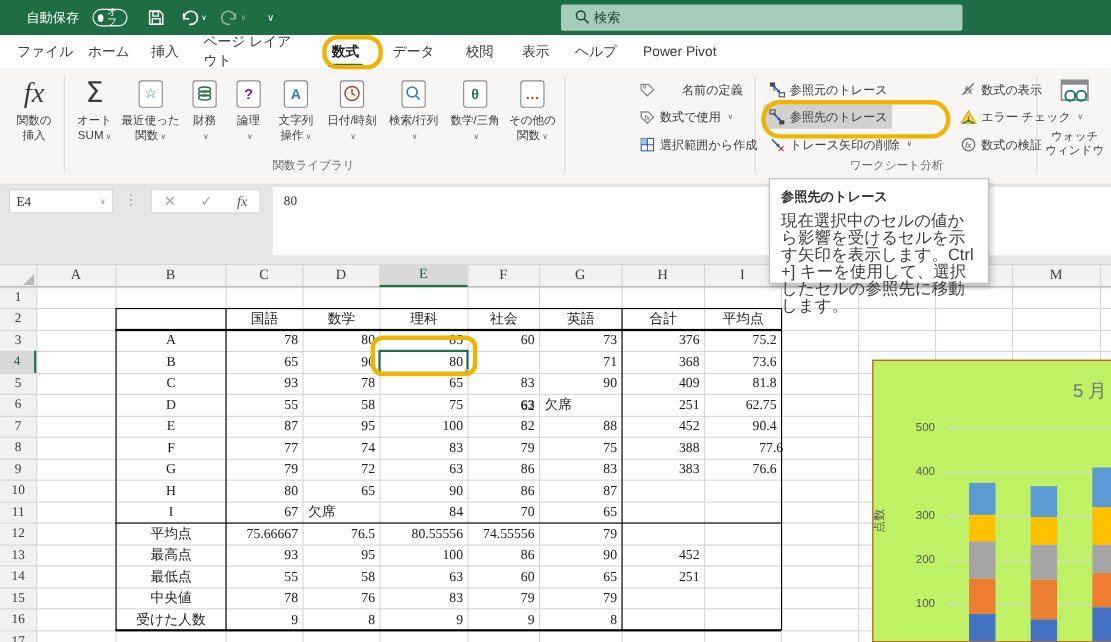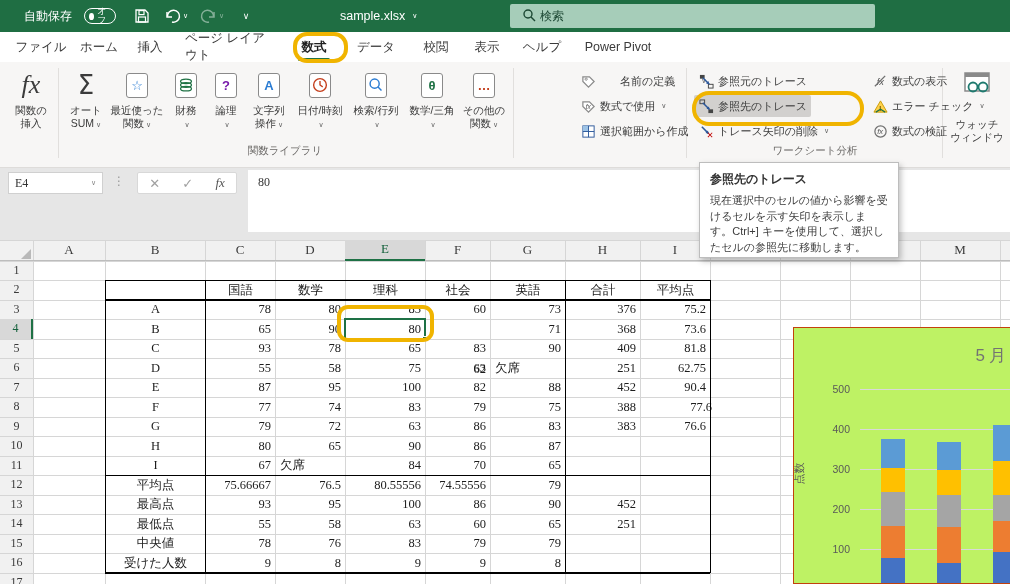--- a/index.html
+++ b/index.html
@@ -65,21 +65,21 @@
   .c-center { justify-content:center; }
   .blackline { position:absolute; background:#000; }
   .sel-colhdr { position:absolute; background:#d8d8d8; border-bottom:2px solid #1e7145; display:flex; align-items:center; justify-content:center; font-family:"Liberation Serif","DejaVu Serif",serif; font-size:13px; color:#14613c; }
   .sel-rowhdr { position:absolute; background:#d8d8d8; border-right:2px solid #1e7145; display:flex; align-items:center; justify-content:center; font-family:"Liberation Serif","DejaVu Serif",serif; font-size:12px; color:#14613c; }
   .sel-cell { position:absolute; border:2px solid #1e7145; }
   .fill-handle { position:absolute; right:-3px; bottom:-3px; width:5px; height:5px; background:#1e7145; border:1px solid #fff; }
 
   
   .tooltip { position:absolute; left:699px; top:162px; width:200px; height:96px; background:#fff; border:1px solid #bdbdbd; box-shadow:2px 3px 6px rgba(0,0,0,.25); padding:8px 10px; z-index:40; }
   .tt-title { font-size:12px; font-weight:700; color:#333; margin-bottom:5px; }
-  .tt-body { font-size:11px; color:#3d3d3d; line-height:15.5px; word-break:break-all; }
+  .tt-body { font-size:15px; color:#3d3d3d; line-height:15.5px; word-break:break-all; }
 
   
   .chart { position:absolute; left:793px; top:327px; width:222px; height:257px; background:#bef264; border:1px solid #c2410c; overflow:hidden; z-index:30; }
   .chart-title { position:absolute; right:4px; top:16px; font-size:17px; color:#737373; letter-spacing:4px; }
   .chart-ylabel { position:absolute; left:-6px; top:138px; font-size:11px; color:#595959; transform:rotate(-90deg); }
   .cgrid { position:absolute; height:1px; background:#d9d9d9; left:66px; right:0; }
   .ctick { position:absolute; width:28px; text-align:right; font-size:10.5px; color:#595959; }
   .bar-seg { position:absolute; }
 
   
@@ -112,24 +112,20 @@
     </div>
     <div class="qat-btn dim" style="left:196px;width:32px;">
       <svg width="17" height="15" viewBox="0 0 17 15">
           <path d="M14 3 L14 8 L9 8" fill="none" stroke="#fff" stroke-width="1.5"></path>
           <path d="M13.5 7.5 A6 6 0 1 0 9 13" fill="none" stroke="#fff" stroke-width="1.5"></path>
         </svg>
       <span class="caret-w">∨</span>
     </div>
     <div class="qat-btn" style="left:234px;">
       <span style="font-size:9px;">∨</span>
-    </div>
-    <div class="doc-title">
-      <span>sample.xlsx</span>
-      <span class="caret-w">∨</span>
     </div>
     <div class="searchbox">
       <span class="search-icon-wrap">
         <svg width="15" height="15" viewBox="0 0 15 15">
             <circle cx="6" cy="6" r="4" fill="none" stroke="#1c4733" stroke-width="1.4"></circle>
             <line x1="9" y1="9" x2="13" y2="13" stroke="#1c4733" stroke-width="1.4"></line>
           </svg>
       </span>
       <span>検索</span>
     </div>

